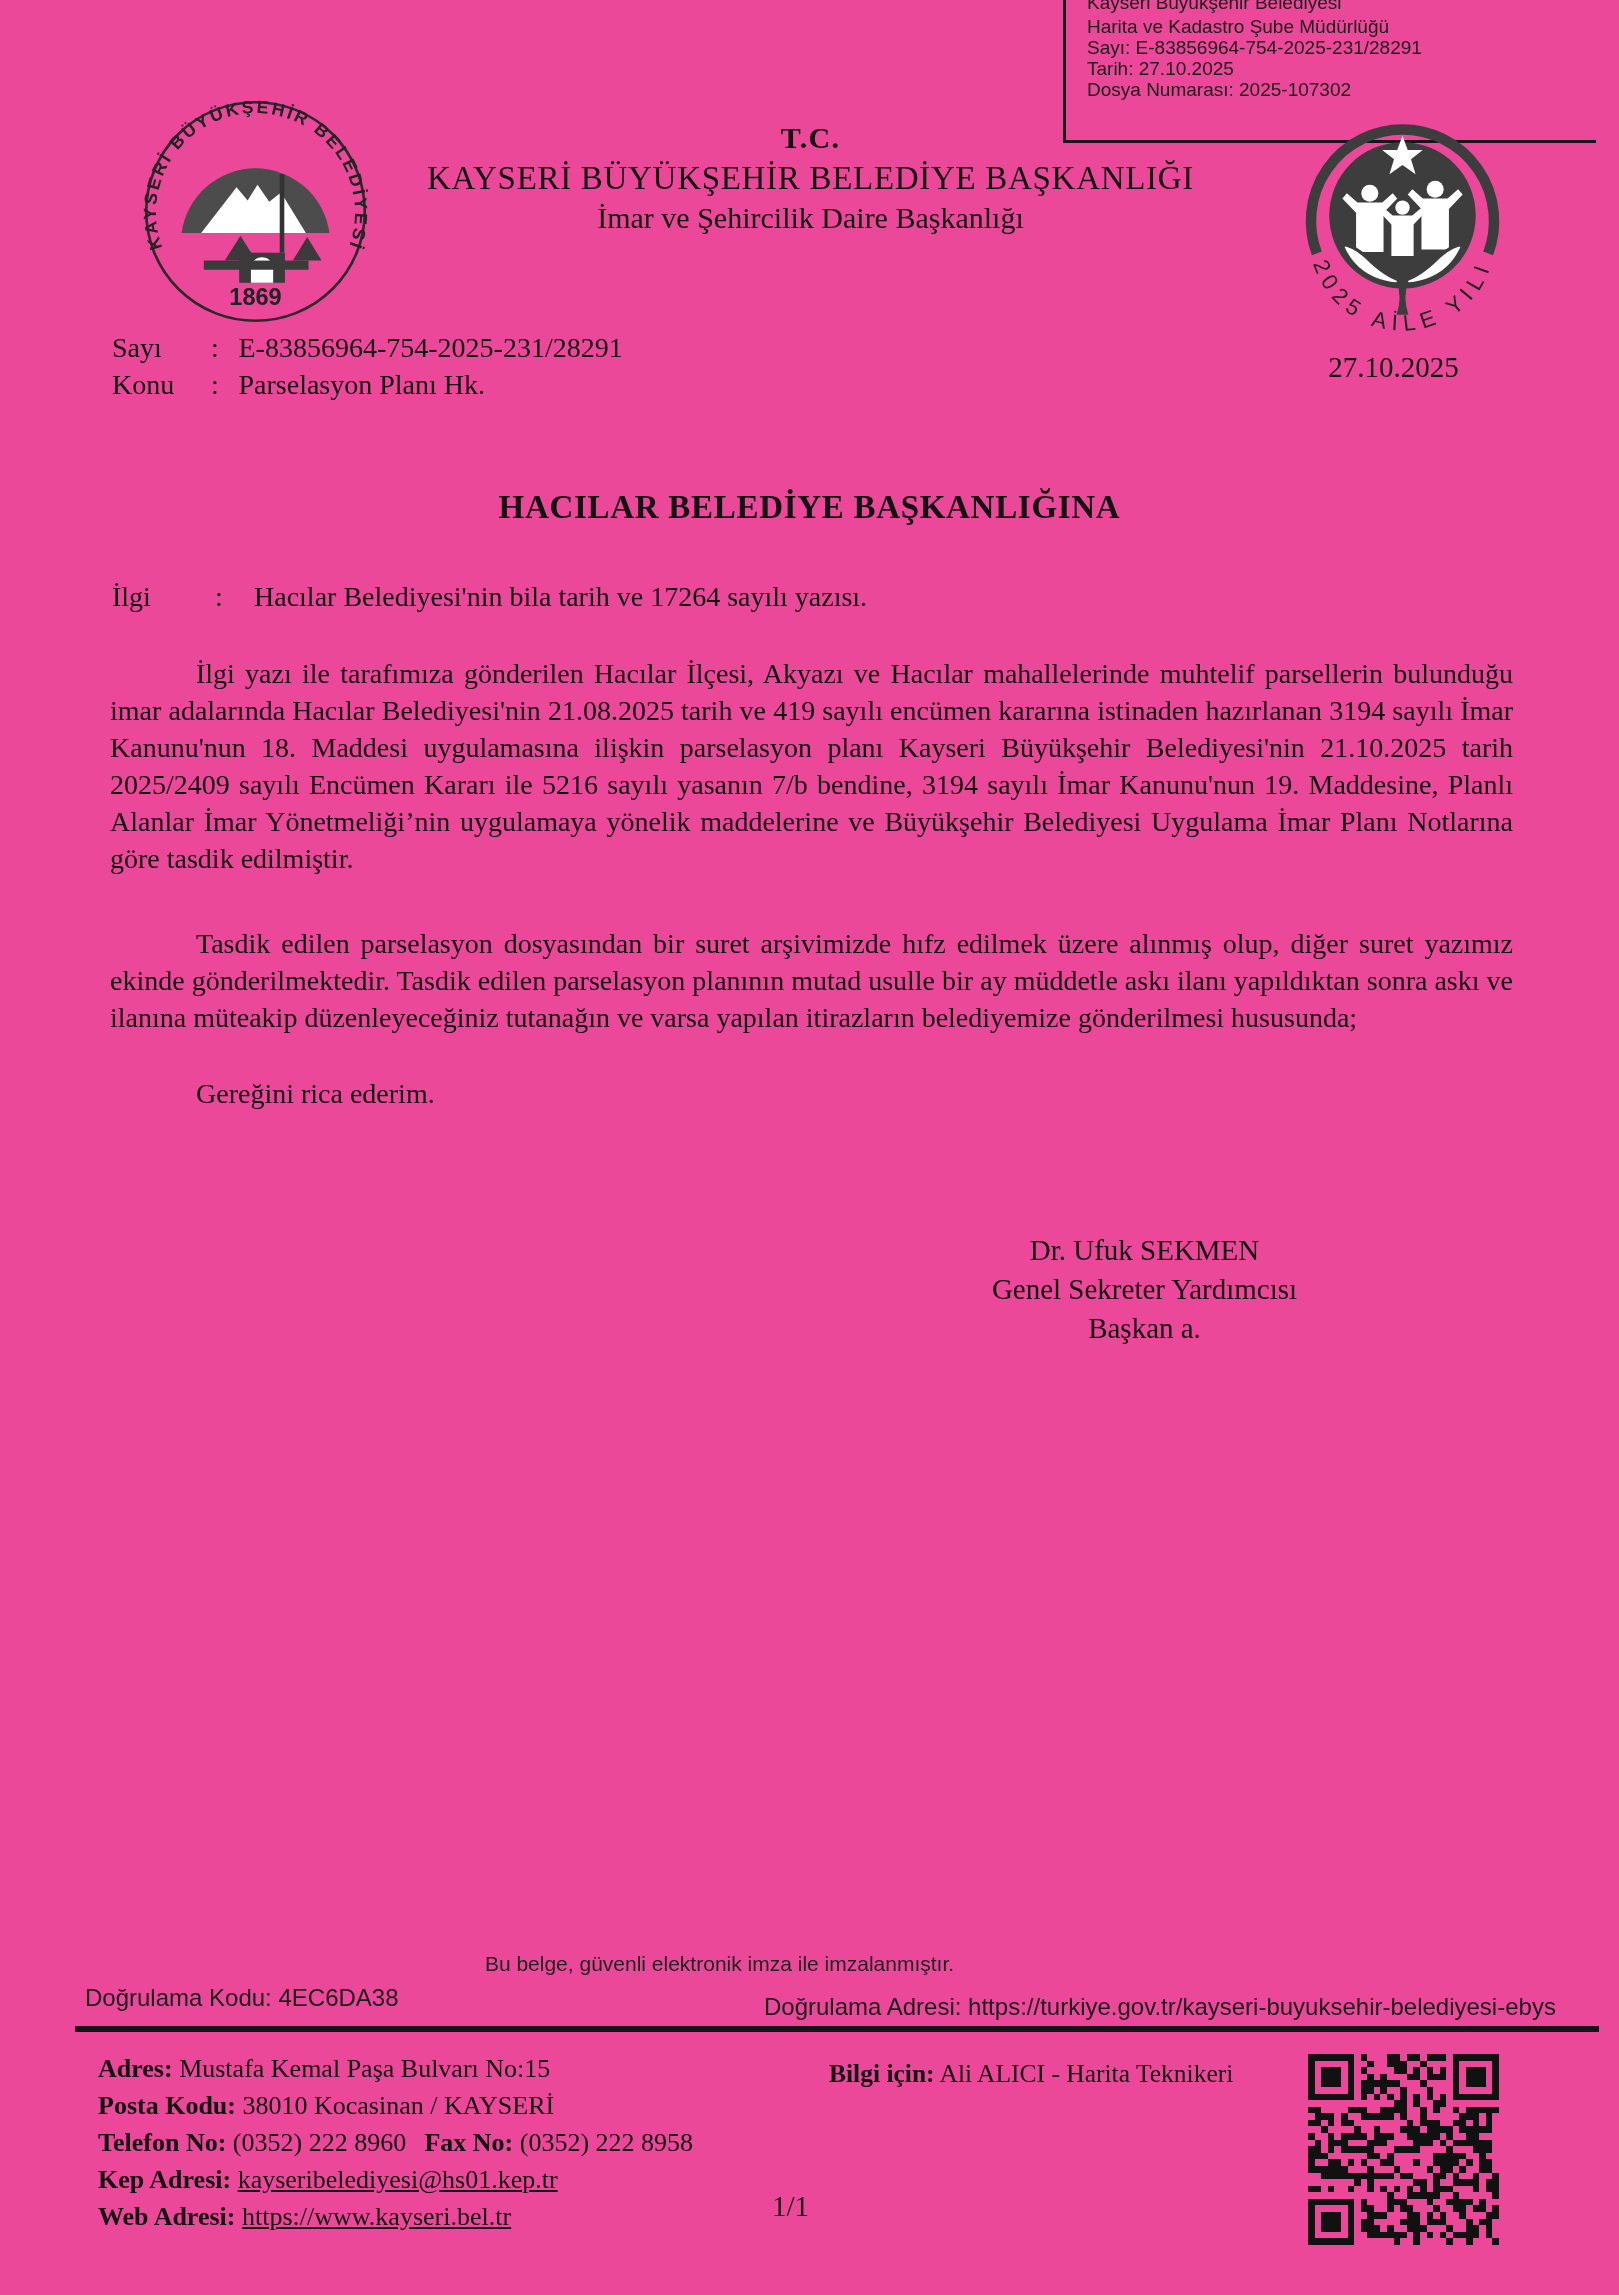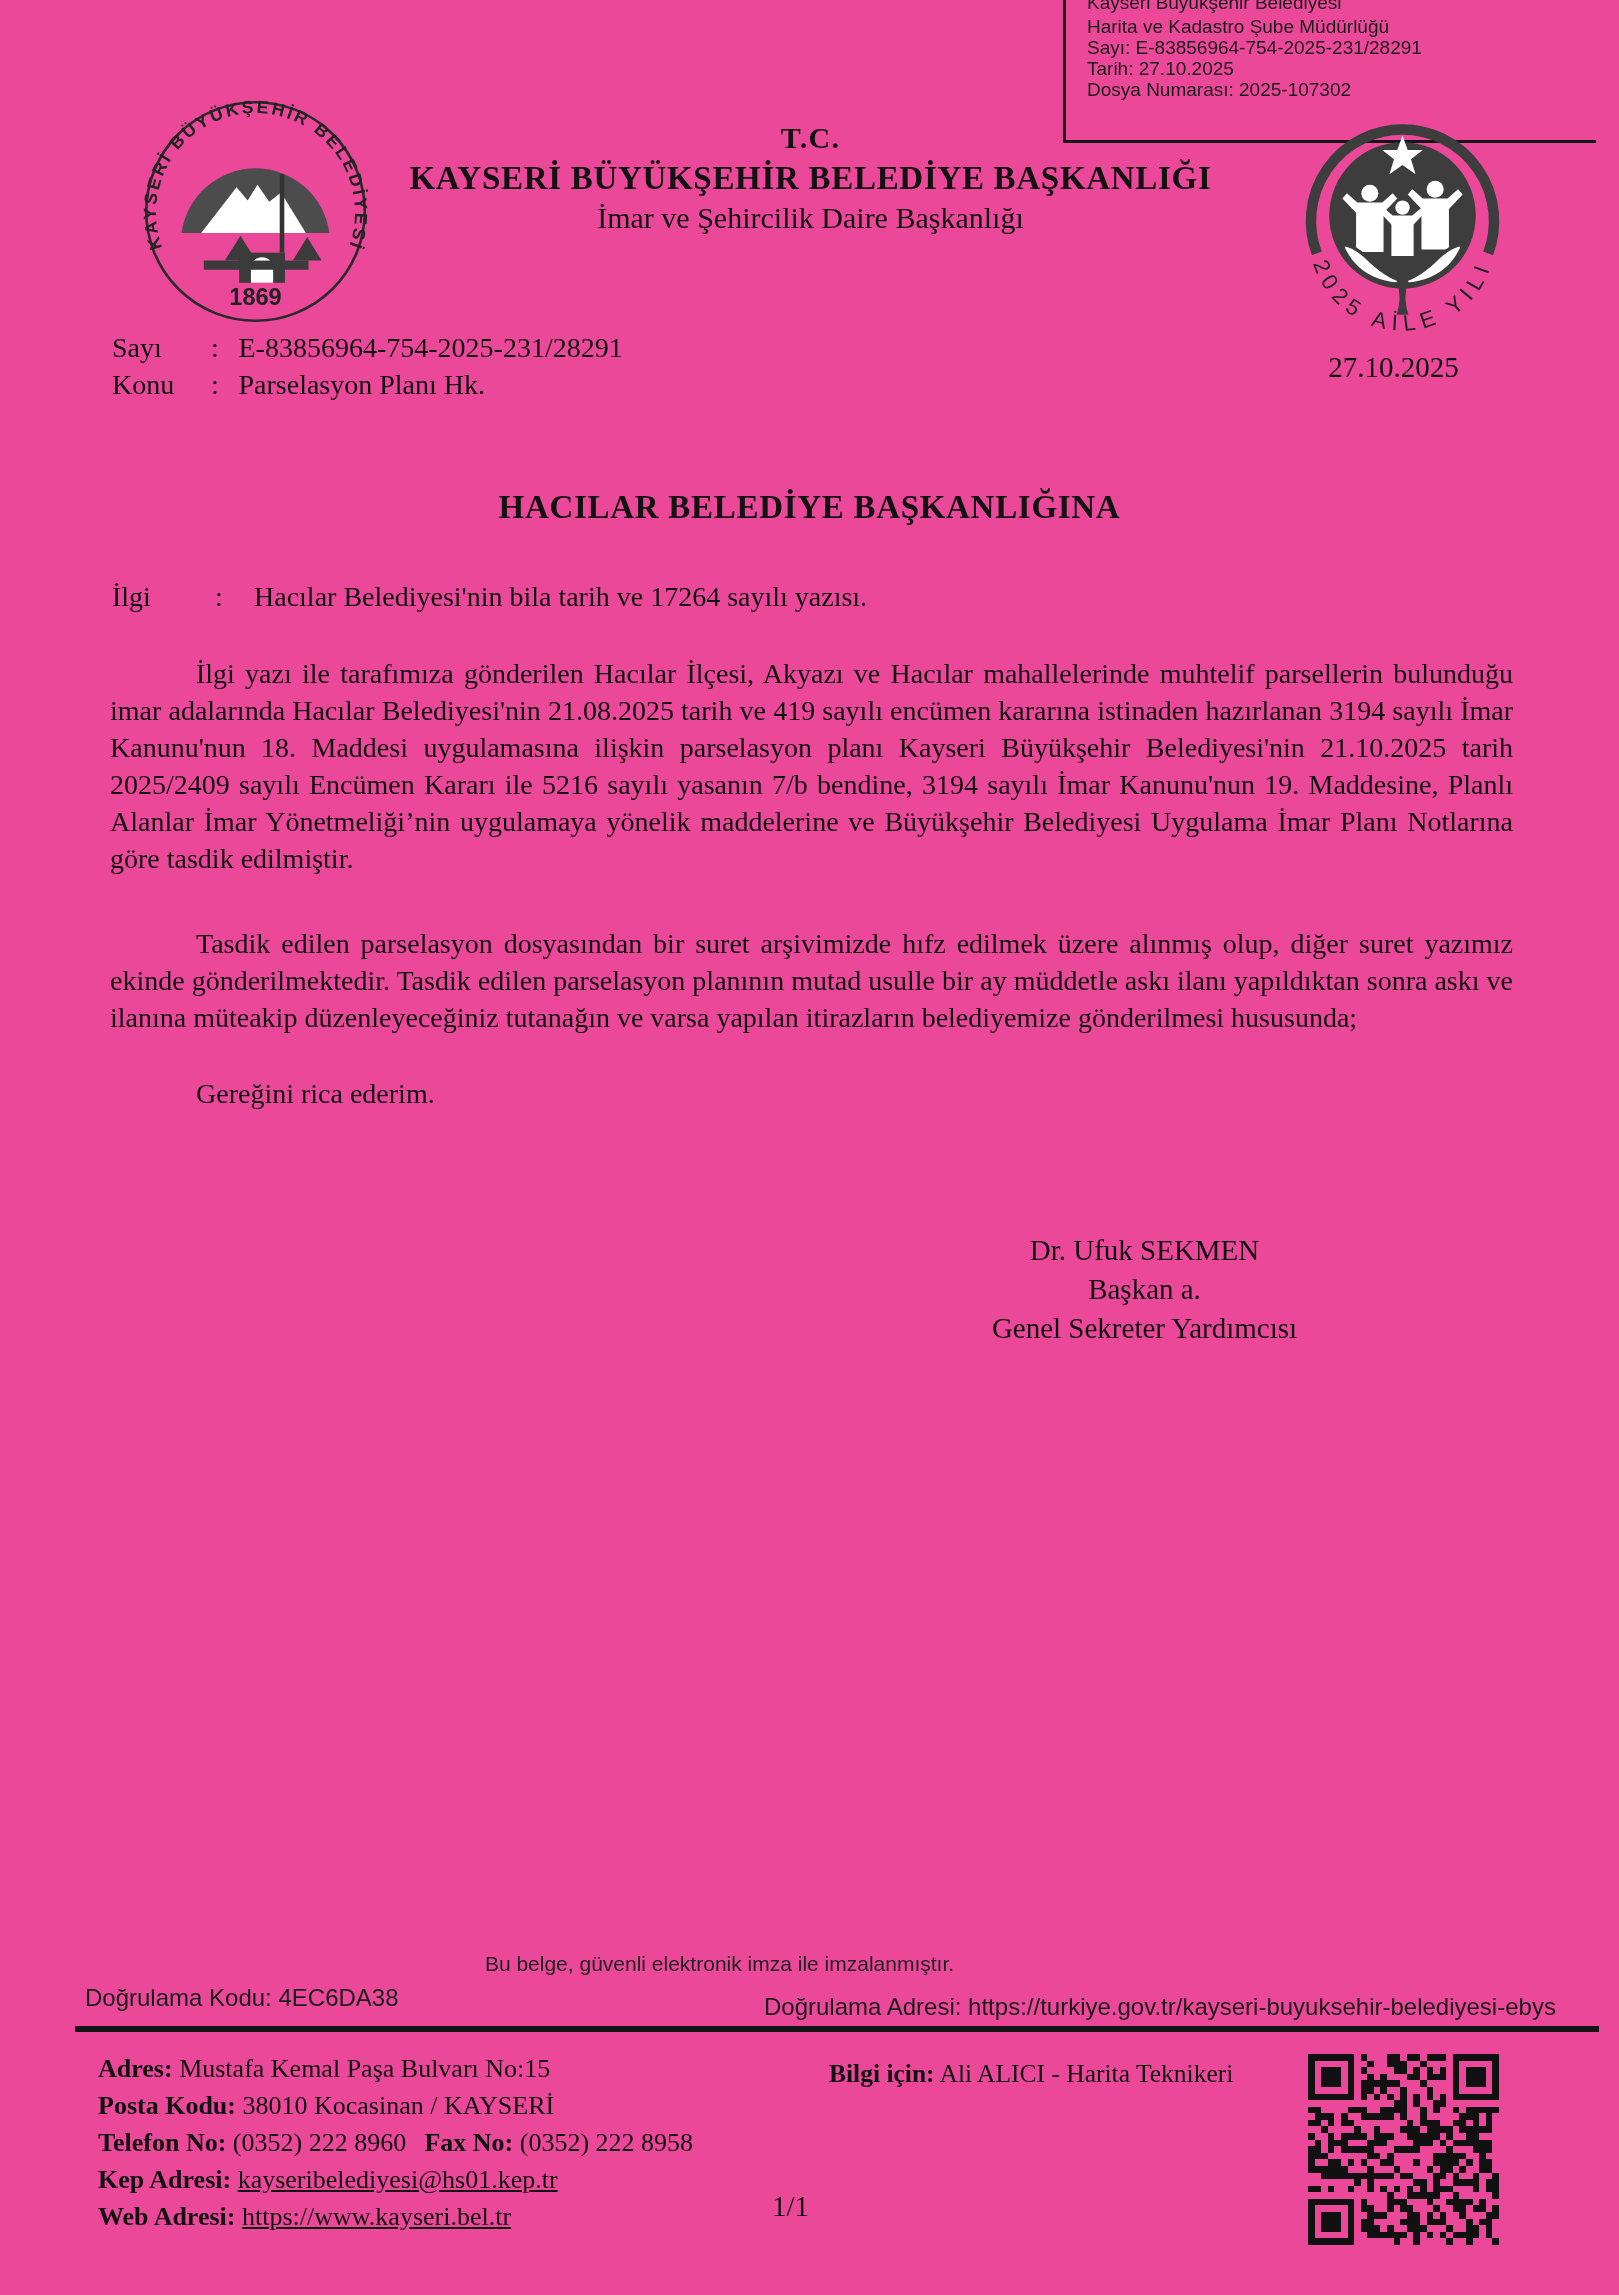--- a/index.html
+++ b/index.html
@@ -13,21 +13,21 @@
     border-left:3.3px solid #161616;border-bottom:3.3px solid #161616;
     box-sizing:border-box;padding:0 0 0 21px;
     font-family:"Liberation Sans", sans-serif;font-size:19px;line-height:21px;color:#1c1c1c;
   }
   .stamp .clip{height:15.7px;overflow:hidden;position:relative;}
   .stamp .clip span{position:absolute;top:-7.8px;left:0;white-space:nowrap;}
   .stamp div{white-space:nowrap;}
   
   .hdr{position:absolute;left:392px;top:121px;width:837px;text-align:center;}
   .hdr .tc{font-size:30px;font-weight:bold;letter-spacing:1.3px;}
-  .hdr .title{font-size:33px;font-weight:bold;letter-spacing:0.7px;margin-top:5.2px;white-space:nowrap;}
+  .hdr .title{font-size:33px;font-weight:normal;letter-spacing:0.7px;margin-top:5.2px;white-space:nowrap;}
   .hdr .sub{font-size:30px;margin-top:3.9px;}
   
   .seal-left{position:absolute;left:141px;top:97px;width:229px;height:229px;}
   .seal-right{position:absolute;left:1275px;top:116px;width:255px;height:229px;}
   
   .date{position:absolute;left:1243px;top:351px;width:301px;text-align:center;font-size:29px;}
   .meta{position:absolute;left:112px;top:329px;font-size:28px;line-height:37px;}
   .meta .row{display:flex;}
   .meta .lbl{width:99px;}
   .meta .col{width:27.5px;}
@@ -156,22 +156,22 @@
     <span class="col">:</span>
     <span>Hacılar Belediyesi'nin bila tarih ve 17264 sayılı yazısı.</span>
   </div>
 
   <div class="bodytext p1">İlgi yazı ile tarafımıza gönderilen Hacılar İlçesi, Akyazı ve Hacılar mahallelerinde muhtelif parsellerin bulunduğu imar adalarında Hacılar Belediyesi'nin 21.08.2025 tarih ve 419 sayılı encümen kararına istinaden hazırlanan 3194 sayılı İmar Kanunu'nun 18. Maddesi uygulamasına ilişkin parselasyon planı Kayseri Büyükşehir Belediyesi'nin 21.10.2025 tarih 2025/2409 sayılı Encümen Kararı ile 5216 sayılı yasanın 7/b bendine, 3194 sayılı İmar Kanunu'nun 19. Maddesine, Planlı Alanlar İmar Yönetmeliği’nin uygulamaya yönelik maddelerine ve Büyükşehir Belediyesi Uygulama İmar Planı Notlarına göre tasdik edilmiştir.</div>
   <div class="bodytext p2">Tasdik edilen parselasyon dosyasından bir suret arşivimizde hıfz edilmek üzere alınmış olup, diğer suret yazımız ekinde gönderilmektedir. Tasdik edilen parselasyon planının mutad usulle bir ay müddetle askı ilanı yapıldıktan sonra askı ve ilanına müteakip düzenleyeceğiniz tutanağın ve varsa yapılan itirazların belediyemize gönderilmesi hususunda;</div>
   <div class="closing">Gereğini rica ederim.</div>
 
   <div class="sig">
     <div>Dr. Ufuk SEKMEN</div>
+    <div>Genel Sekreter Yardımcısı</div>
     <div>Başkan a.</div>
-    <div>Genel Sekreter Yardımcısı</div>
   </div>
 
   <div class="esign">Bu belge, güvenli elektronik imza ile imzalanmıştır.</div>
   <div class="vcode">Doğrulama Kodu: 4EC6DA38</div>
   <div class="vaddr">Doğrulama Adresi: https://turkiye.gov.tr/kayseri-buyuksehir-belediyesi-ebys</div>
   <div class="rule"></div>
 
   <div class="addr">
     <div>
       <b>Adres:</b>

